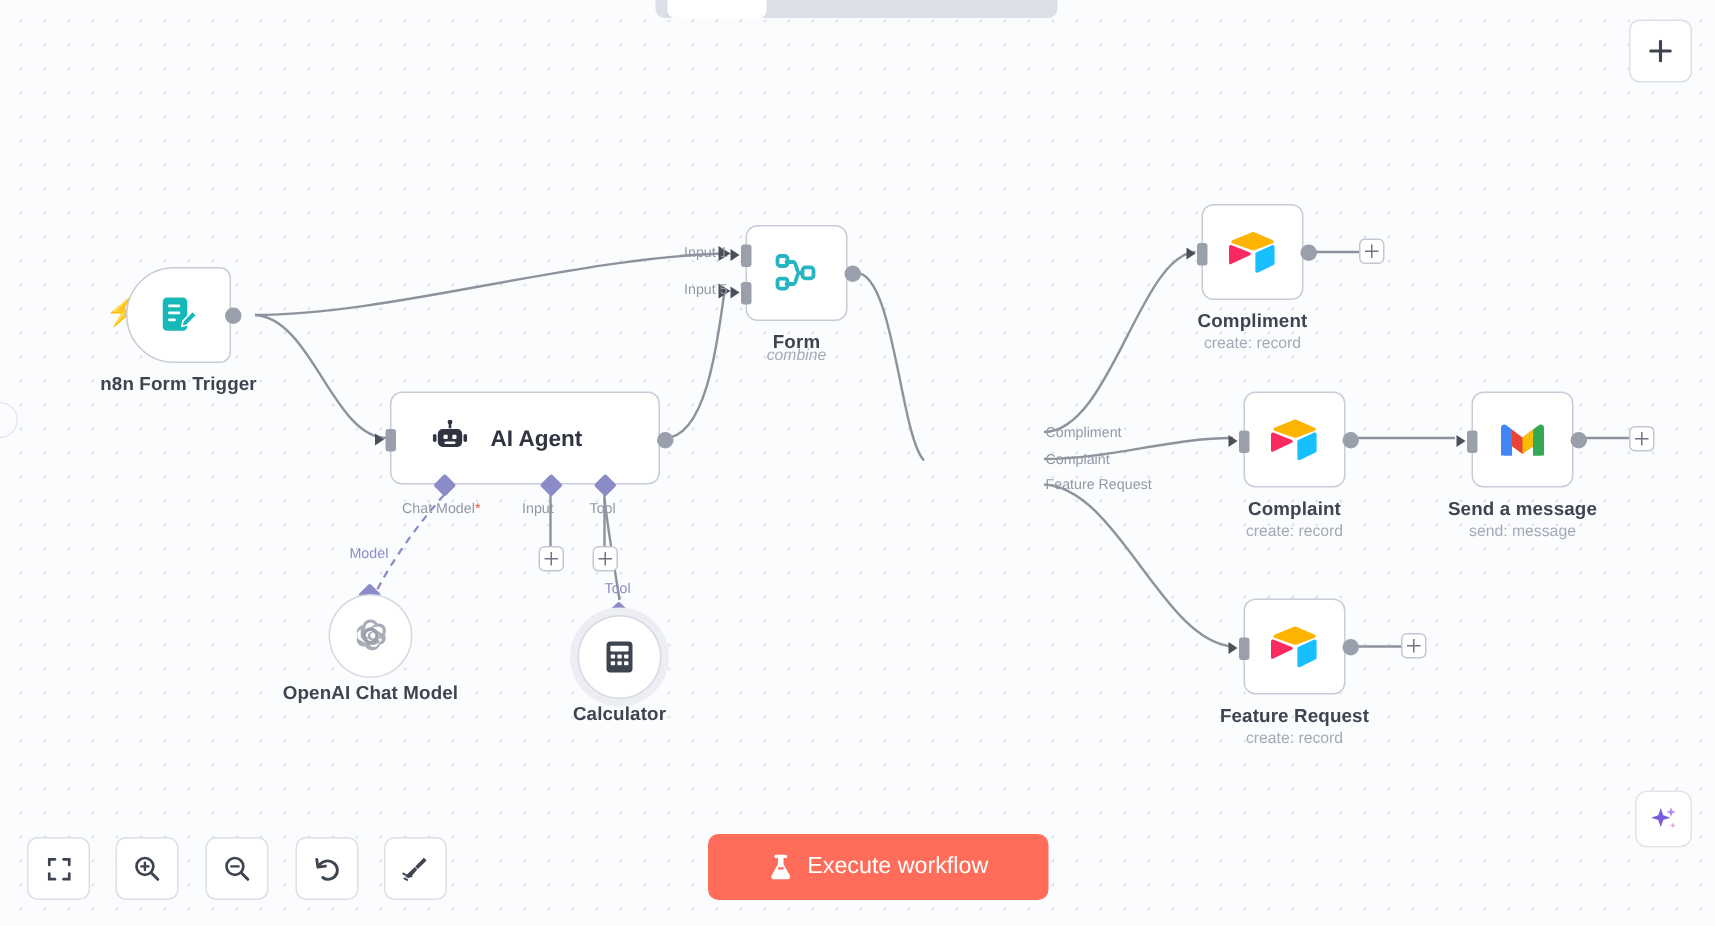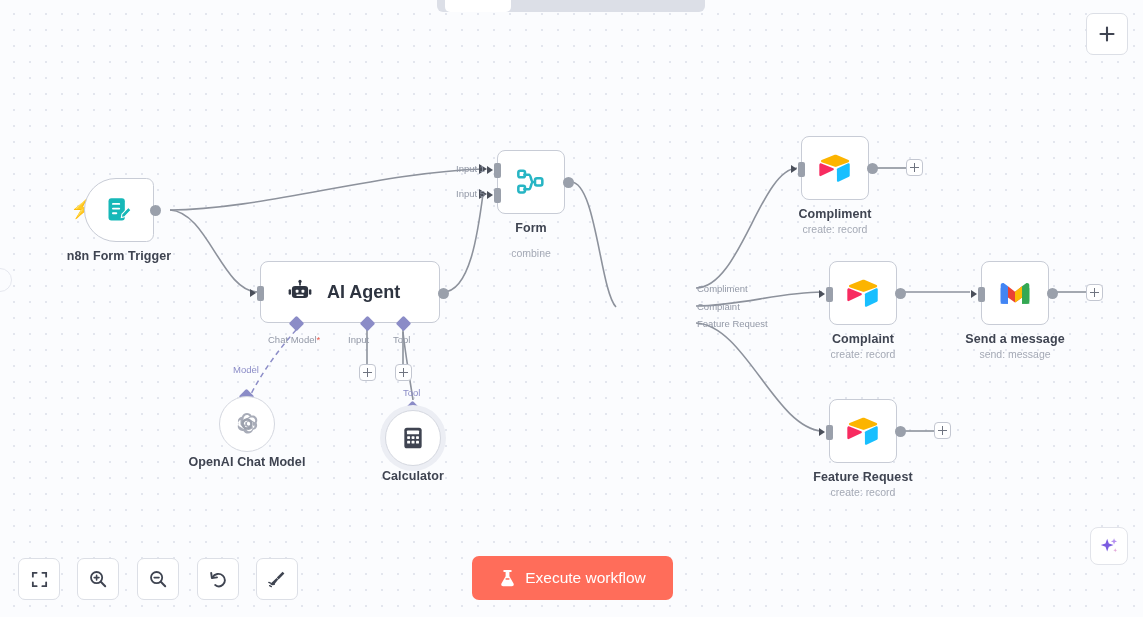--- a/index.html
+++ b/index.html
@@ -78,21 +78,21 @@
     position: absolute;
     left: 50%;
     transform: translateX(-50%);
     white-space: nowrap;
     text-align: center;
     font-size: 10.5px;
     color: #a4a9b5;
     font-weight: 400;
   }
   .agent-title {
-    font-size: 18px;
+    font-size: 15px;
     color: #2e3440;
     font-weight: 600;
     margin-left: 14px;
   }
 
   
   .subnode {
     position: absolute;
     width: 56px; height: 56px;
     border-radius: 50%;
@@ -201,21 +201,21 @@
     background: #fff;
     border: 1px solid #e2e4ea;
     border-radius: 8px;
     display: flex; align-items: center; justify-content: center;
     cursor: pointer;
   }
 
   #execute-btn {
     position: absolute;
     left: 472px; bottom: 17px;
-    width: 201px; height: 44px;
+    width: 227px; height: 44px;
     background: #ff6d5a;
     border: none;
     border-radius: 7px;
     color: #fff;
     font-size: 15.5px;
     font-family: "Liberation Sans", sans-serif;
     display: flex; align-items: center; justify-content: center;
     gap: 9px;
     cursor: pointer;
   }
@@ -321,21 +321,21 @@
         <path d="M7 17.5 L10.5 17.5 C12 17.5 12 12 13.5 12"></path>
       </g>
       <rect x="2.5" y="3.5" width="5" height="5" rx="1.4" fill="none" stroke="#27b5c4" stroke-width="1.9"></rect>
       <rect x="2.5" y="14.8" width="5" height="5" rx="1.4" fill="none" stroke="#27b5c4" stroke-width="1.9"></rect>
       <rect x="15" y="9.2" width="5.5" height="5.5" rx="1.5" fill="none" stroke="#27b5c4" stroke-width="1.9"></rect>
     </svg>
     <div class="port-in" style="left:-4px; top:12px;"></div>
     <div class="port-in" style="left:-4px; top:37px;"></div>
     <div class="port-out" style="left:65px; top:26px;"></div>
     <div class="node-label" style="top:70px;">Form</div>
-    <div class="node-sub" style="top:96px;">combine</div>
+    <div class="node-sub" style="top:80px;font-style:italic;">combine</div>
   </div>
   <div class="port-text" style="left:456px; top:163px;">Input 1</div>
   <div class="port-text" style="left:456px; top:188px;">Input 5</div>
 
   <div class="port-text" style="left:697px; top:283px;">Compliment</div>
   <div class="port-text" style="left:697px; top:301px;">Complaint</div>
   <div class="port-text" style="left:697px; top:318px;">Feature Request</div>
 
   <div class="node" style="left:801px; top:136px; width:68px; height:64px;">
     <svg width="34" height="30" viewBox="0 0 24 22">

